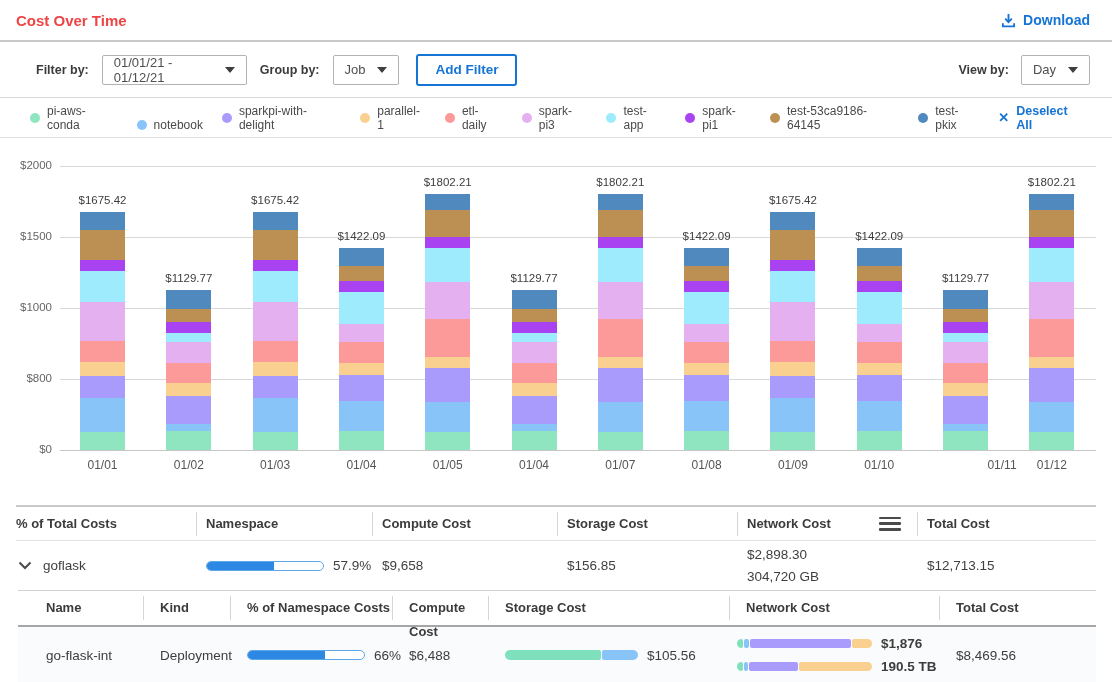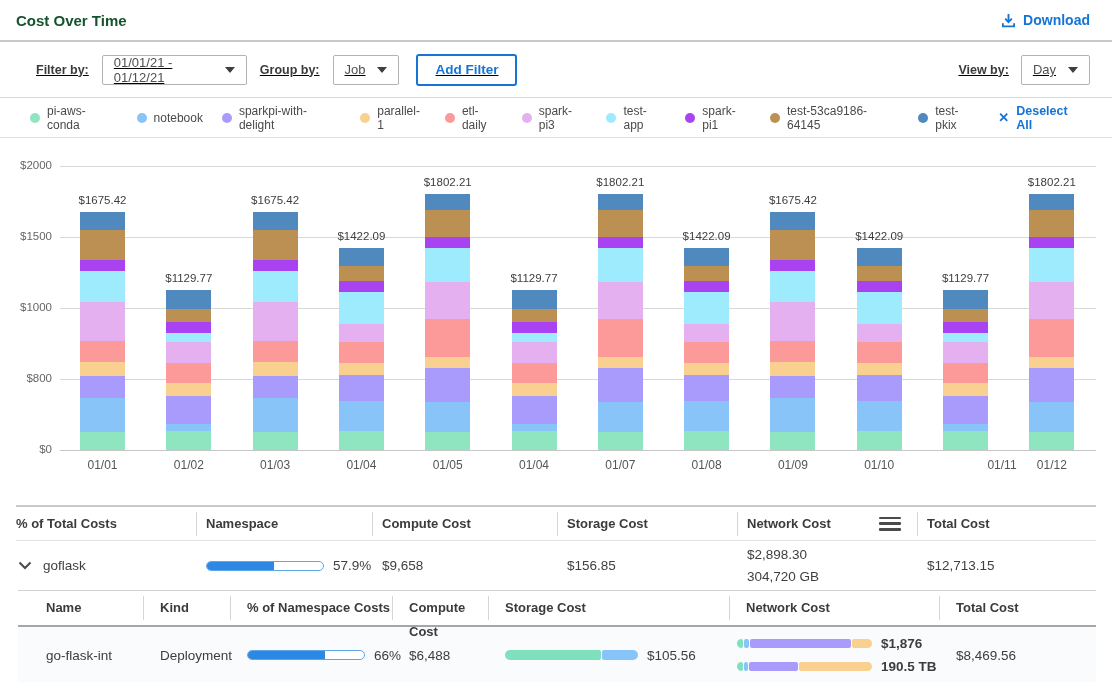--- a/index.html
+++ b/index.html
@@ -2,27 +2,27 @@
 <html><head>
 <meta charset="utf-8">
 <style>
   * { box-sizing: border-box; margin: 0; padding: 0; }
   body { background:#fff; font-family:"Liberation Sans", sans-serif; }
   .app { position:relative; width:1112px; height:682px; background:#fff; overflow:hidden; }
 
   
   .header { height:42px; display:flex; align-items:center; justify-content:space-between;
             padding:0 22px 0 16px; border-bottom:2px solid #c9c9c9; }
-  .title { font-weight:700; font-size:15px; color:#14532d; }
+  .title { font-weight:700; font-size:15px; color:#ef4444; }
   .download { display:flex; align-items:center; gap:7px; color:#1674d4; font-weight:700;
               font-size:14px; cursor:pointer; }
 
   
   .filterbar { height:56px; display:flex; align-items:center; gap:13px;
-               padding:0 22px 0 36px; border-bottom:1px solid #d9d9d9;text-decoration:underline; }
+               padding:0 22px 0 36px; border-bottom:1px solid #d9d9d9; }
   .f-label { font-weight:700; font-size:12.5px; color:#3b3b3b; }
   .select { height:30px; background:#fff; border:1px solid #b3b3b3; border-radius:2px;
             display:flex; align-items:center; gap:12px; padding:0 11px;
             font-size:13px; color:#4f4f4f; cursor:pointer; }
   .select.wide { width:145px; justify-content:space-between; }
   .caret { width:0; height:0; border-left:5px solid transparent; border-right:5px solid transparent;
            border-top:6px solid #3f3f3f; }
   .btn-add { height:32px; padding:0 17px; background:#fff; border:2px solid #1674d4; border-radius:3px;
              color:#1674d4; font-weight:700; font-size:13.5px; cursor:pointer; margin-left:4px;
              font-family:"Liberation Sans", sans-serif;}
@@ -118,21 +118,21 @@
       <span class="f-label">View by:</span>
       <div class="select">
         <span>Day</span>
         <span class="caret"></span>
       </div>
     </div>
   </div>
 
   <div class="legendbar">
 
-    <span id="legend-items" style="display:flex;gap:19px;align-items:center;">
+    <span id="legend-items" style="display:flex;gap:19px;align-items:flex-end;">
         <span class="legend-item">
           <span class="dot" style="background: rgb(142, 229, 192);"></span>
           <span>pi-aws-conda</span>
         </span>
         <span class="legend-item">
           <span class="dot" style="background: rgb(137, 196, 249);"></span>
           <span>notebook</span>
         </span>
         <span class="legend-item">
           <span class="dot" style="background: rgb(169, 155, 251);"></span>

